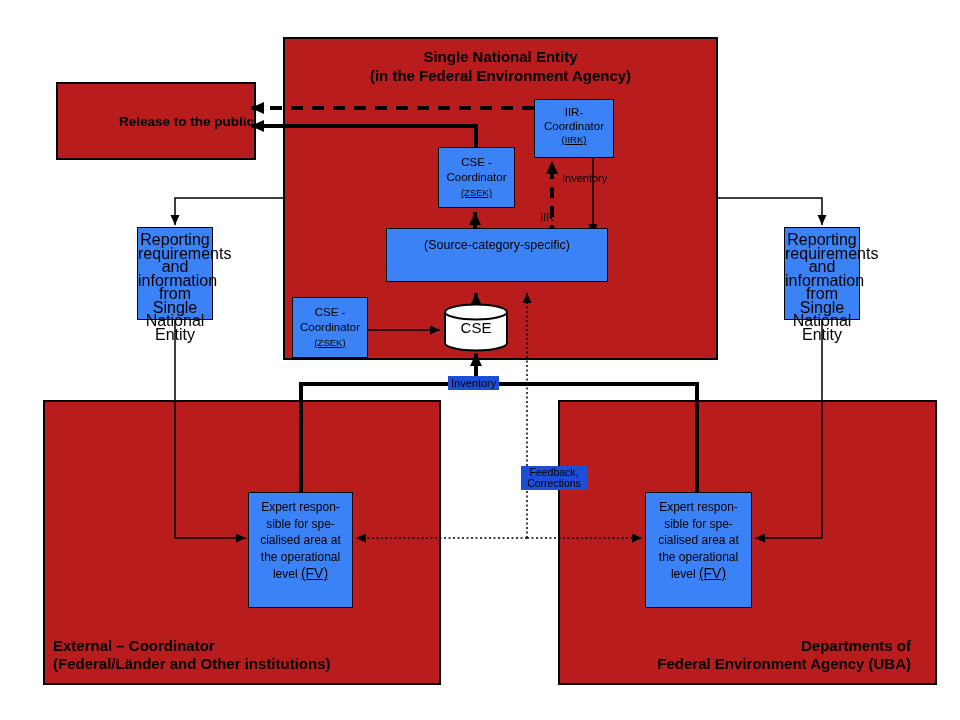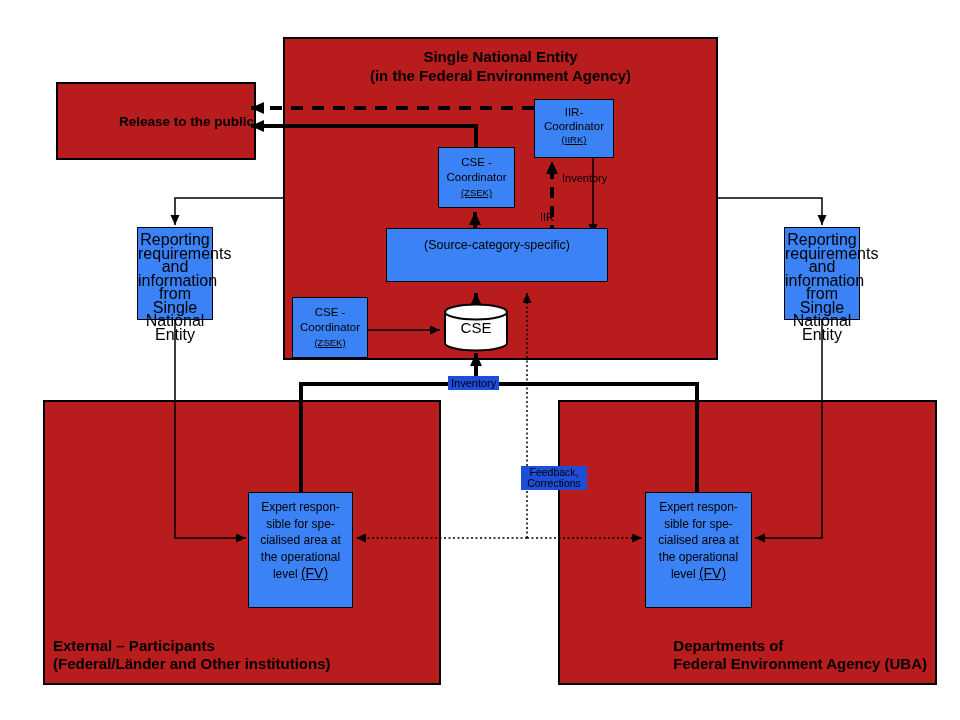--- a/index.html
+++ b/index.html
@@ -11,21 +11,21 @@
   .wbox{position:absolute;background:#3b82f6;border:1px solid #000;box-sizing:border-box;text-align:center;}
   .prelines{white-space:pre-line;}
   .sne{left:283px;top:37px;width:435px;height:323px;}
   .sne-title{position:absolute;left:0;top:8px;width:100%;text-align:center;font-weight:bold;font-size:15px;line-height:19px;}
   .release{left:56px;top:82px;width:200px;height:78px;display:flex;align-items:center;justify-content:flex-end;}
   .release-label{font-weight:bold;font-size:13.5px;}
   .ext{left:43px;top:400px;width:398px;height:285px;}
   .uba{left:558px;top:400px;width:379px;height:285px;}
   .corner-title{position:absolute;bottom:10px;font-weight:bold;font-size:15px;line-height:18px;}
   .corner-title.left{left:8px;text-align:left;}
-  .corner-title.right{right:8px;}
+  .corner-title.right{right:24px;text-align:right;}
   .iir-box{left:534px;top:99px;width:80px;height:59px;padding-top:5px;font-size:11.5px;line-height:14px;}
   .cse-coord-top{left:438px;top:147px;width:77px;height:61px;padding-top:7px;font-size:11.5px;line-height:15px;}
   .cse-coord-bottom{left:292px;top:297px;width:76px;height:61px;padding-top:7px;font-size:11.5px;line-height:15px;}
   .paren{font-size:9.5px;text-decoration:underline;}
   .dep-contact{left:386px;top:228px;width:222px;height:54px;padding-top:8px;font-size:12.5px;line-height:17px;}
   .report-box{top:227px;width:76px;height:93px;padding-top:5px;font-size:16px;line-height:13.5px;}
   .report-left{left:137px;}
   .report-right{left:784px;}
   .expert-box{top:492px;height:116px;padding-top:6px;font-size:12px;line-height:16.5px;}
   .expert-left{left:248px;width:105px;}
@@ -46,21 +46,21 @@
   <div class="gray-box sne">
     <div class="sne-title prelines">Single National Entity
 (in the Federal Environment Agency)</div>
   </div>
 
   <div class="gray-box release">
     <div class="release-label">Release to the public</div>
   </div>
 
   <div class="gray-box ext">
-    <div class="corner-title left prelines">External – Participants
+    <div class="corner-title left prelines">External – Coordinator
 (Federal/Länder and Other institutions)</div>
   </div>
 
   <div class="gray-box uba">
     <div class="corner-title right prelines">Departments of
 Federal Environment Agency (UBA)</div>
   </div>
 
   <svg class="connectors" width="960" height="720" viewBox="0 0 960 720" aria-hidden="true">
     <defs>

